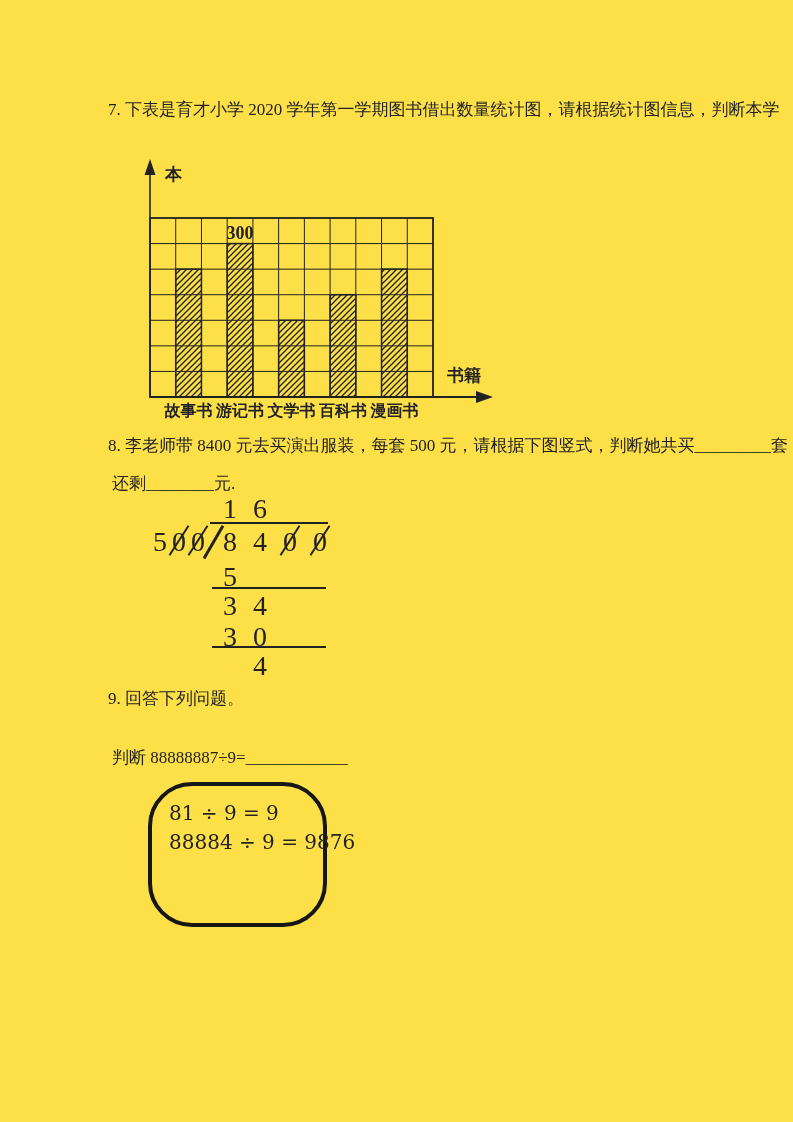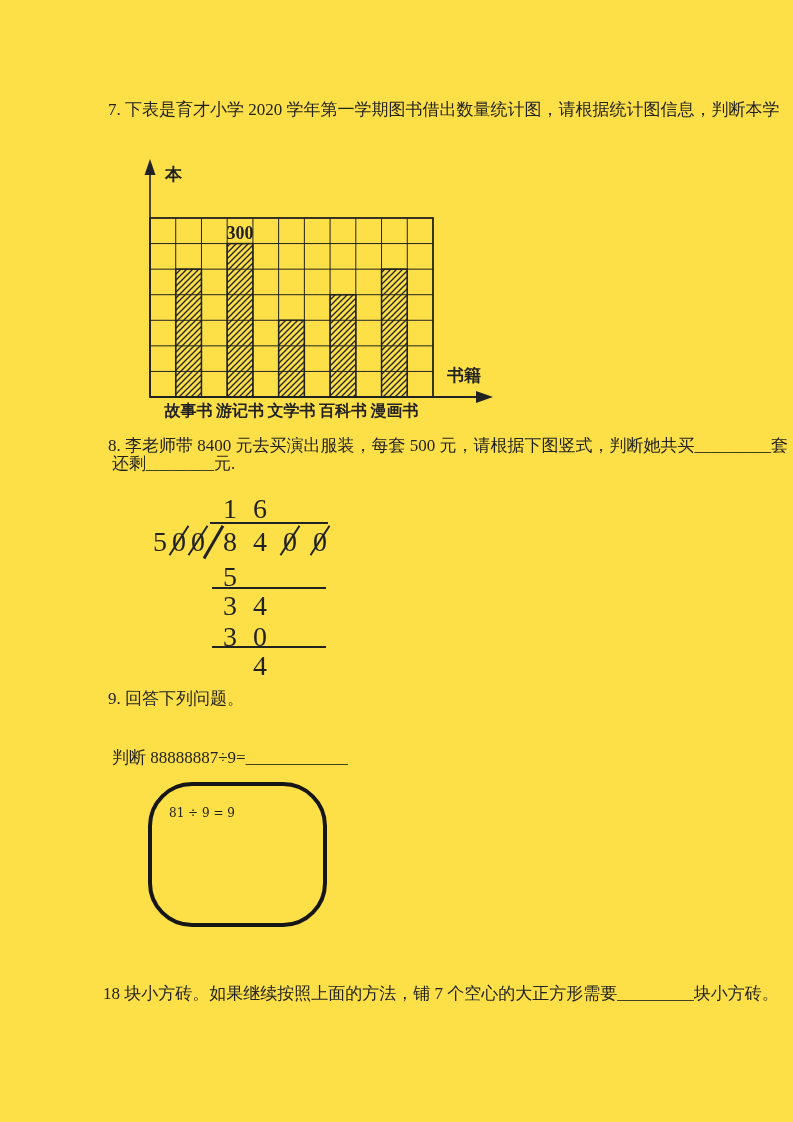--- a/index.html
+++ b/index.html
@@ -20,21 +20,21 @@
   .rule{position:absolute;height:2px;background:#222;}
   .vinculum{left:60px;top:28px;width:118px;}
   .rule1{left:62px;top:93px;width:114px;}
   .rule2{left:62px;top:152px;width:114px;}
   .bracket{position:absolute;left:62px;top:29px;width:2.5px;height:38px;background:#222;
       transform:rotate(30deg);}
   
   .pattern-box{position:absolute;left:148px;top:782px;width:179px;height:145px;
       box-sizing:border-box;border:4px solid #161616;border-radius:44px;
       padding:13px 0 0 17px;font-family:"DejaVu Serif","Liberation Serif",serif;}
-  .eq{font-size:12px;line-height:29px;white-space:nowrap;color:#222;}
+  .eq{font-size:20px;line-height:29px;white-space:nowrap;color:#222;}
 </style>
 </head>
 <body>
 
 <div class="page">
 
   <div class="tline" style="left:108px;top:98px">7. 下表是育才小学 2020 学年第一学期图书借出数量统计图，请根据统计图信息，判断本学</div>
 
   <svg class="chart-svg" width="372" height="272" viewBox="0 0 372 272">
       <defs>
@@ -74,21 +74,21 @@
       <text x="110.04545454545455" y="258" font-size="16" font-weight="600" fill="#222222" text-anchor="middle">游记书</text>
       <rect x="148.63636363636363" y="162.28571428571428" width="25.727272727272727" height="76.71428571428572" fill="url(#hatch)" stroke="#222222" stroke-width="1.5"></rect>
       <text x="161.5" y="258" font-size="16" font-weight="600" fill="#222222" text-anchor="middle">文学书</text>
       <rect x="200.0909090909091" y="136.71428571428572" width="25.727272727272727" height="102.28571428571429" fill="url(#hatch)" stroke="#222222" stroke-width="1.5"></rect>
       <text x="212.95454545454544" y="258" font-size="16" font-weight="600" fill="#222222" text-anchor="middle">百科书</text>
       <rect x="251.54545454545453" y="111.14285714285714" width="25.727272727272727" height="127.85714285714286" fill="url(#hatch)" stroke="#222222" stroke-width="1.5"></rect>
       <text x="264.4090909090909" y="258" font-size="16" font-weight="600" fill="#222222" text-anchor="middle">漫画书</text>
     </svg>
 
   <div class="tline" style="left:108px;top:434px">8. 李老师带 8400 元去买演出服装，每套 500 元，请根据下图竖式，判断她共买_________套，</div>
-  <div class="tline" style="left:112px;top:452px">还剩________元.</div>
+  <div class="tline" style="left:112px;top:472px">还剩________元.</div>
 
   <div class="division">
     <div class="rule vinculum"></div>
     <div class="bracket"></div>
     <div class="rule rule1"></div>
     <div class="rule rule2"></div>
   <span class="dg" style="left: 65px; top: 0px; width: 30px;">1</span>
       <span class="dg" style="left: 95px; top: 0px; width: 30px;">6</span>
       <span class="dg" style="left: 0px; top: 33px; width: 20px;">5</span>
       <span class="dg sl" style="left: 19px; top: 33px; width: 20px;">0</span>
@@ -103,17 +103,17 @@
       <span class="dg" style="left: 65px; top: 128px; width: 30px;">3</span>
       <span class="dg" style="left: 95px; top: 128px; width: 30px;">0</span>
       <span class="dg" style="left: 95px; top: 157px; width: 30px;">4</span>
     </div>
 
   <div class="tline" style="left:108px;top:687px">9. 回答下列问题。</div>
   <div class="tline" style="left:112px;top:746px">判断 88888887÷9=____________</div>
 
   <div class="pattern-box">
     <div class="eq">81 ÷ 9 = 9</div>
+    <div class="eq">88884 ÷ 9 = 9876</div>
   </div>
 
-  <div class="tline" style="left:103px;top:982px">18 块小方砖。如果继续按照上面的方法，铺 7 个空心的大正方形需要_________块小方砖。</div>
 
 </div>
 
 </body></html>

